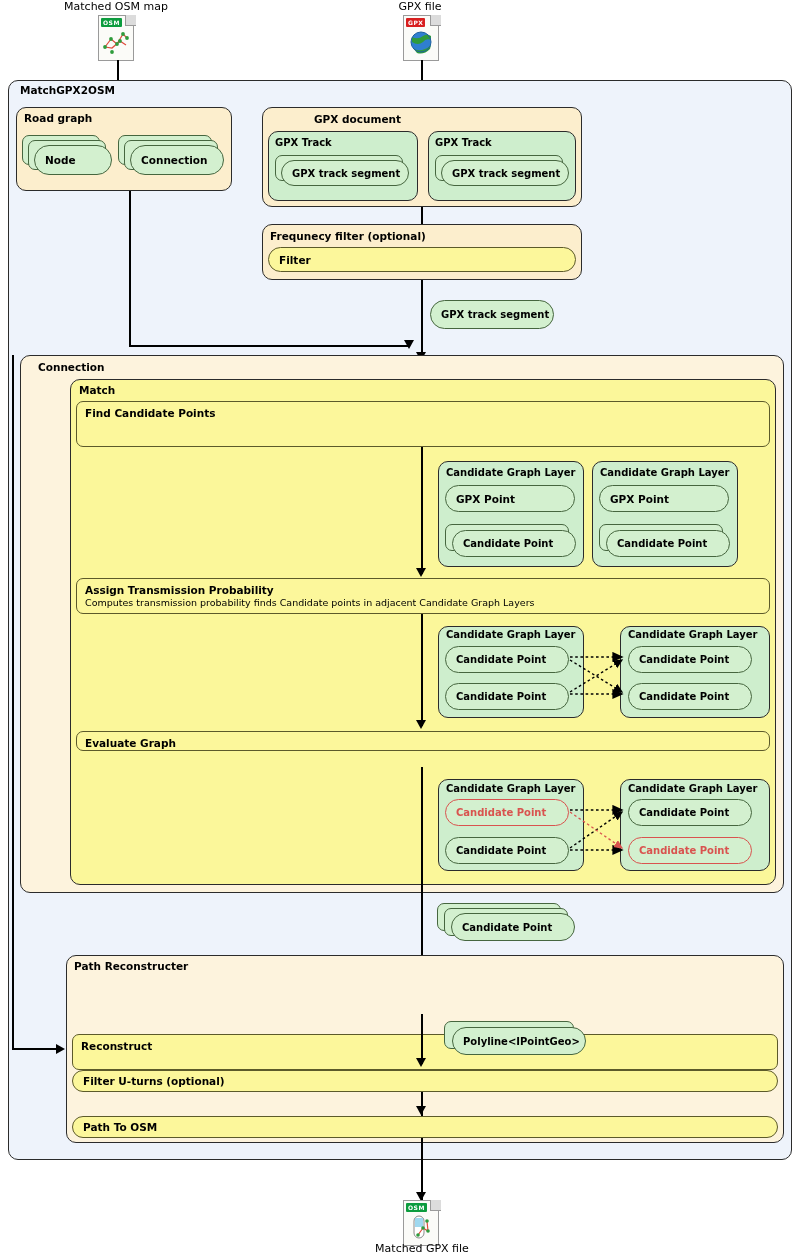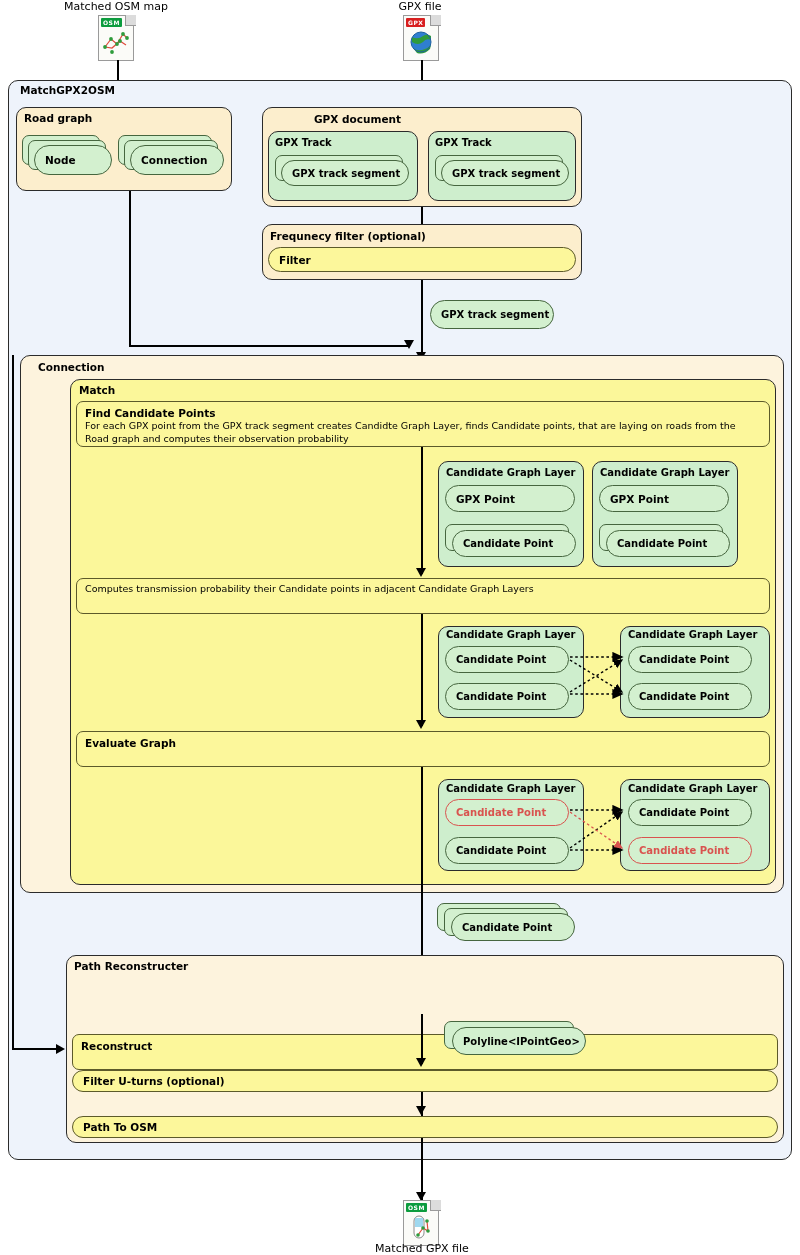--- a/index.html
+++ b/index.html
@@ -186,21 +186,20 @@
 <div class="abs arrowdown" style="left:404px;top:340px;"></div>
 
 <div class="abs pkg pkg-cream2" style="left:20px;top:355px;width:764px;height:538px;"></div>
 <div class="abs pkgtitle" style="left:38px;top:361px;">Connection</div>
 
 <div class="abs pkg pkg-yellow" style="left:70px;top:379px;width:706px;height:506px;"></div>
 <div class="abs pkgtitle" style="left:79px;top:384px;">Match</div>
 
 <div class="abs act" style="left:76px;top:401px;width:694px;height:46px;">
   <div class="h">Find Candidate Points</div>
-  <div class="d">For each GPX point from the GPX track segment creates Candidte Graph Layer, finds Candidate points, that are laying on roads from the Road graph and computes their observation probability</div>
 </div>
 
 <div class="abs pkg pkg-green" style="left:438px;top:461px;width:146px;height:106px;"></div>
 <div class="abs pkgtitle sm" style="left:446px;top:467px;">Candidate Graph Layer</div>
 <div class="abs box green" style="left:445px;top:485px;width:130px;height:27px;">
   <span class="txt">GPX Point</span>
 </div>
 <div class="abs ghost" style="left:445px;top:524px;width:124px;height:27px;"></div>
 <div class="abs box green" style="left:452px;top:530px;width:124px;height:27px;">
   <span class="txt" style="font-size:10px;">Candidate Point</span>
@@ -213,21 +212,22 @@
 </div>
 <div class="abs ghost" style="left:599px;top:524px;width:124px;height:27px;"></div>
 <div class="abs box green" style="left:606px;top:530px;width:124px;height:27px;">
   <span class="txt" style="font-size:10px;">Candidate Point</span>
 </div>
 
 <div class="abs vline" style="left:421px;top:447px;height:127px;"></div>
 <div class="abs arrowdown" style="left:416px;top:568px;"></div>
 
 <div class="abs act" style="left:76px;top:578px;width:694px;height:36px;">
-  <div class="d">Computes transmission probability their Candidate points in adjacent Candidate Graph Layers</div>
+  <div class="h">Assign Transmission Probability</div>
+  <div class="d">Computes transmission probability finds Candidate points in adjacent Candidate Graph Layers</div>
 </div>
 
 <div class="abs pkg pkg-green" style="left:438px;top:626px;width:146px;height:92px;"></div>
 <div class="abs pkgtitle sm" style="left:446px;top:629px;">Candidate Graph Layer</div>
 <div class="abs box green" style="left:445px;top:646px;width:124px;height:27px;">
   <span class="txt" style="font-size:10px;">Candidate Point</span>
 </div>
 <div class="abs box green" style="left:445px;top:683px;width:124px;height:27px;">
   <span class="txt" style="font-size:10px;">Candidate Point</span>
 </div>
@@ -237,21 +237,21 @@
 <div class="abs box green" style="left:628px;top:646px;width:124px;height:27px;">
   <span class="txt" style="font-size:10px;">Candidate Point</span>
 </div>
 <div class="abs box green" style="left:628px;top:683px;width:124px;height:27px;">
   <span class="txt" style="font-size:10px;">Candidate Point</span>
 </div>
 
 <div class="abs vline" style="left:421px;top:614px;height:112px;"></div>
 <div class="abs arrowdown" style="left:416px;top:720px;"></div>
 
-<div class="abs act" style="left:76px;top:731px;width:694px;height:36px;">
+<div class="abs act" style="left:76px;top:731px;width:694px;height:20px;">
   <div class="h">Evaluate Graph</div>
 </div>
 
 <div class="abs pkg pkg-green" style="left:438px;top:779px;width:146px;height:92px;"></div>
 <div class="abs pkgtitle sm" style="left:446px;top:783px;">Candidate Graph Layer</div>
 <div class="abs box red" style="left:445px;top:799px;width:124px;height:27px;">
   <span class="txt" style="font-size:10px;">Candidate Point</span>
 </div>
 <div class="abs box green" style="left:445px;top:837px;width:124px;height:27px;">
   <span class="txt" style="font-size:10px;">Candidate Point</span>

